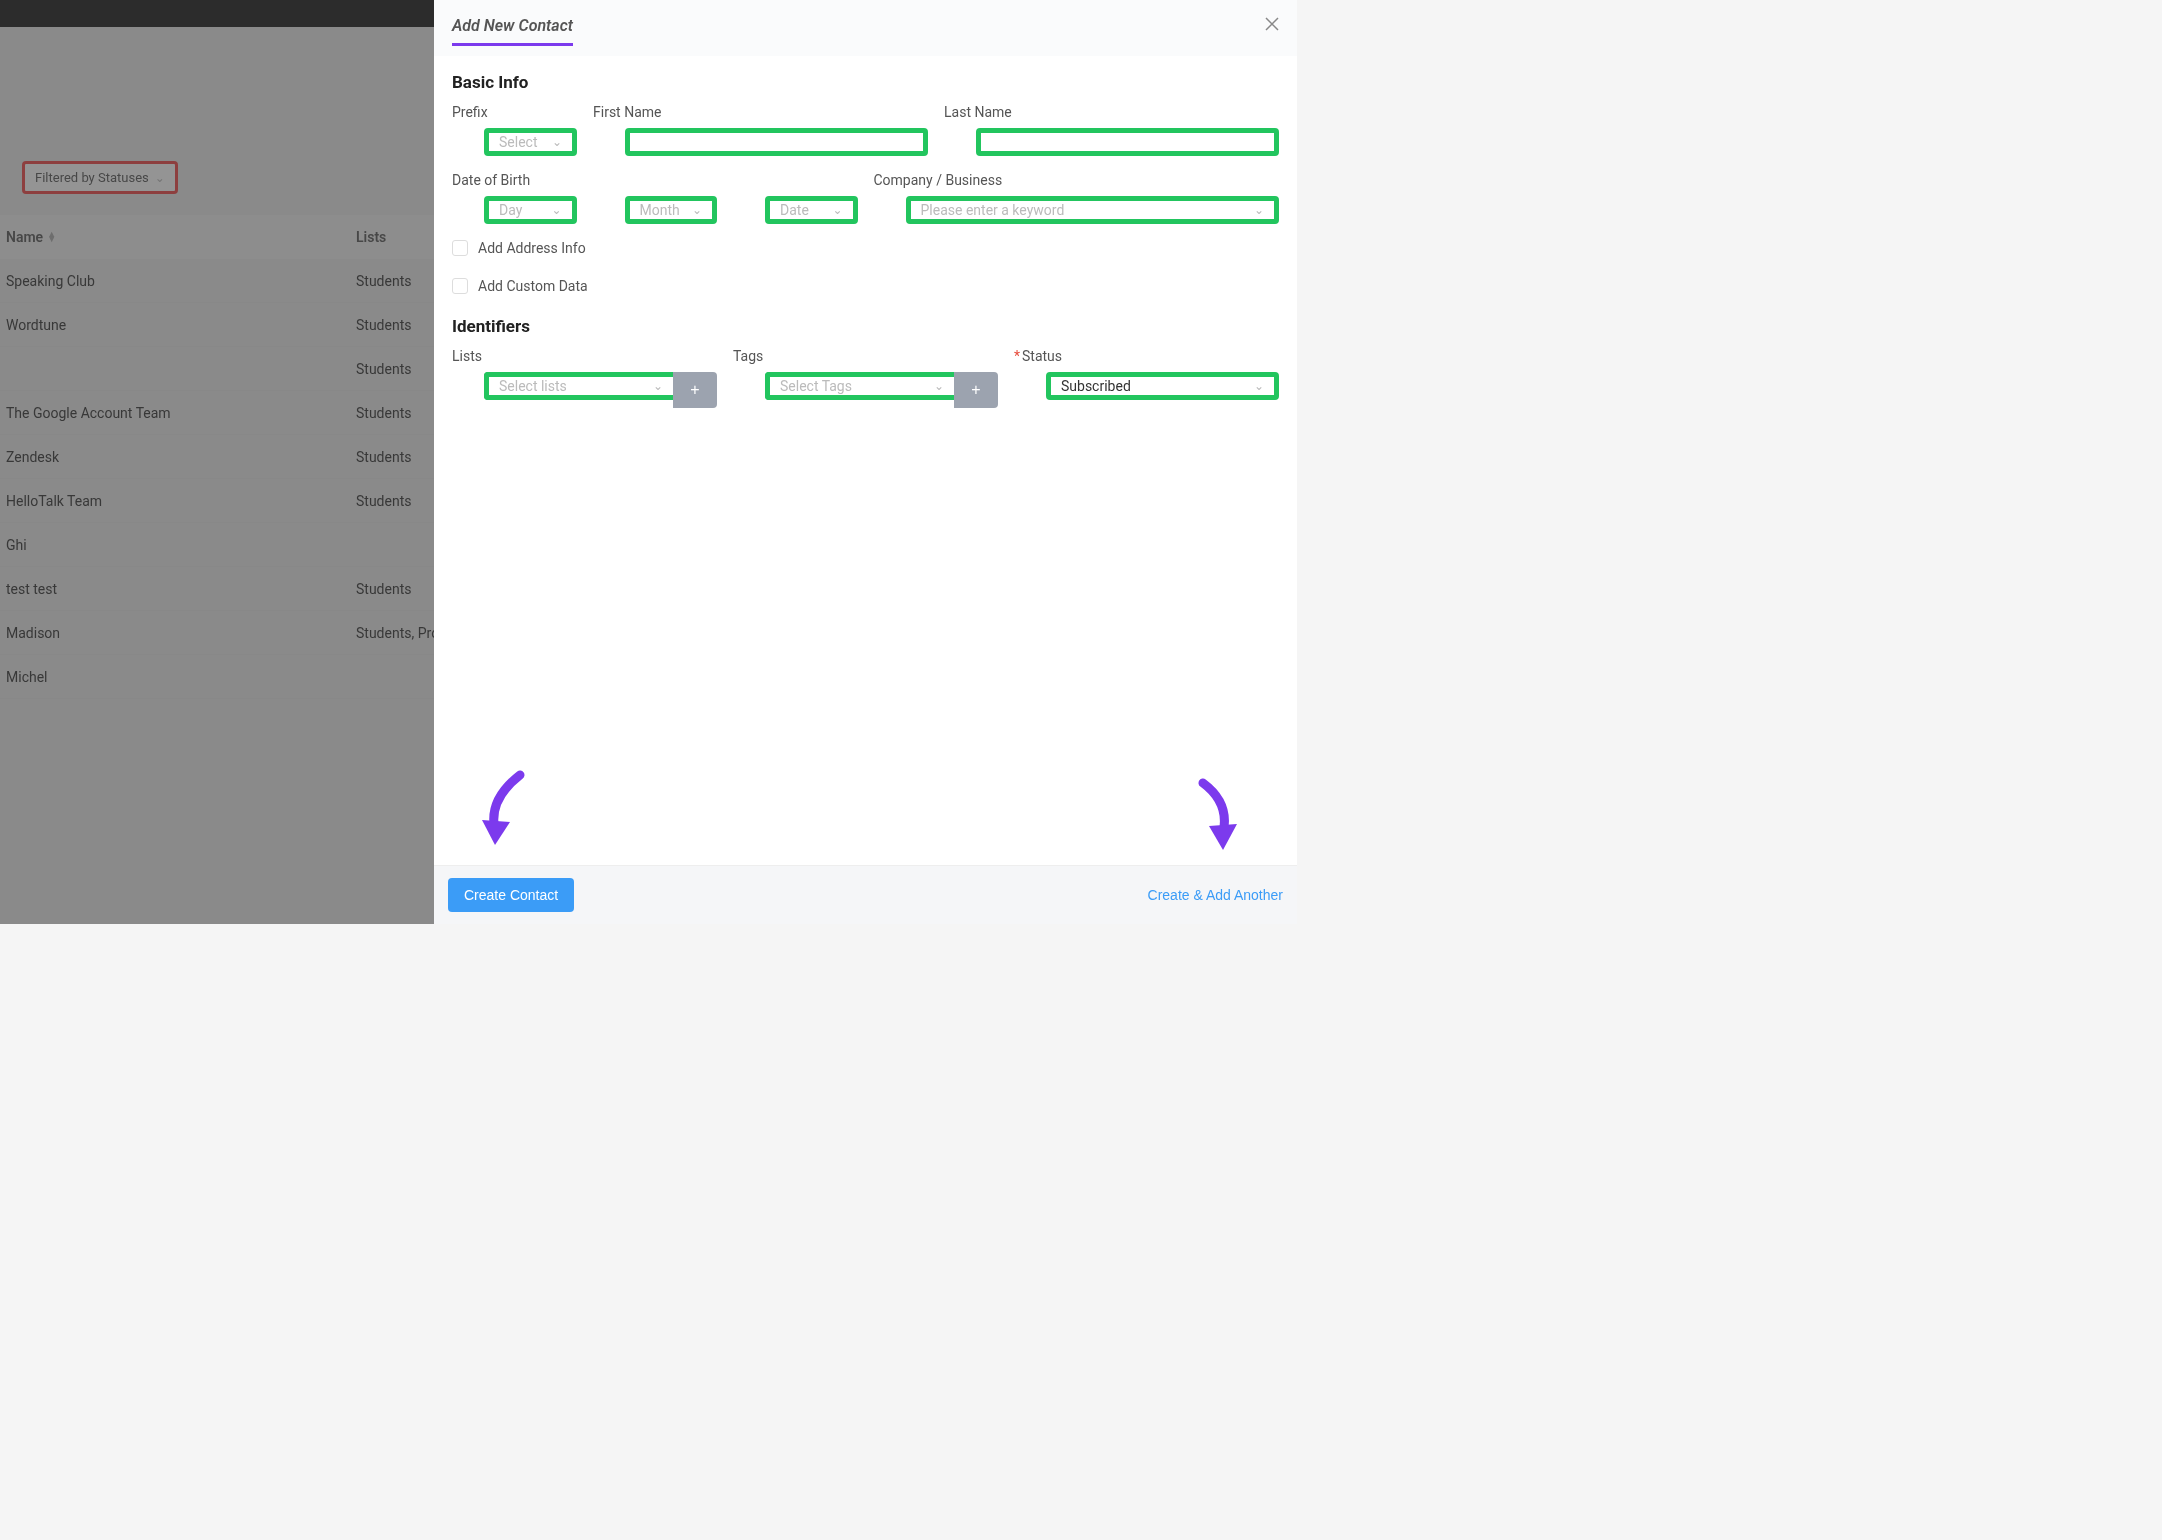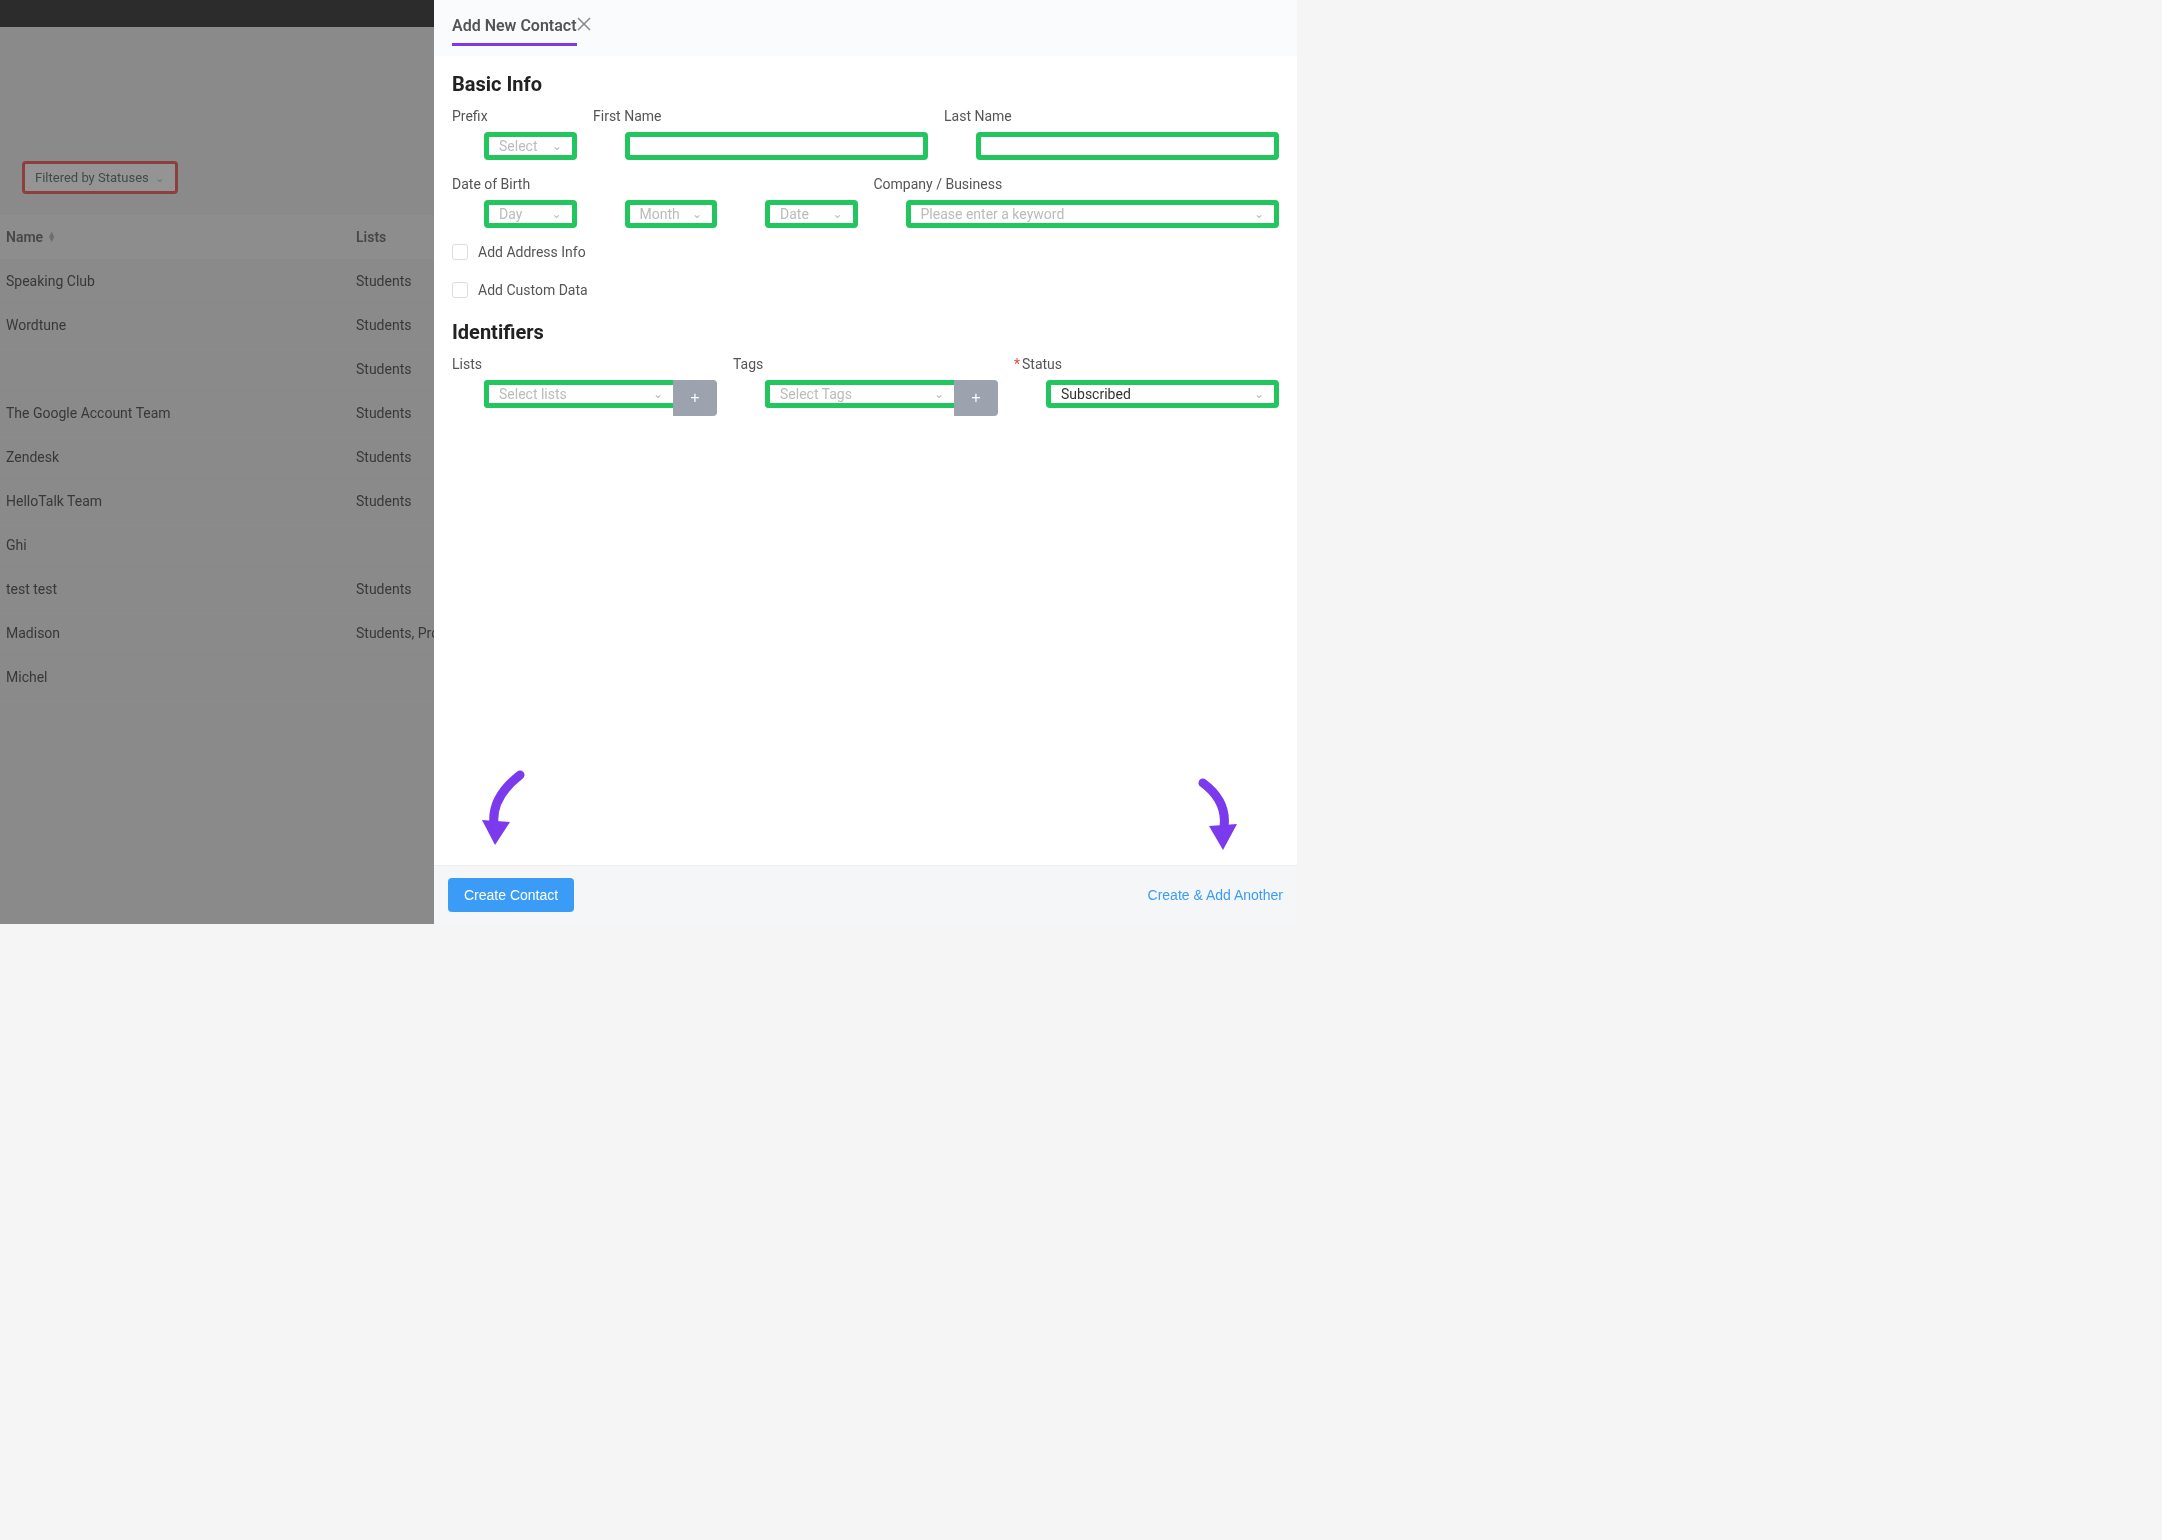--- a/index.html
+++ b/index.html
@@ -100,22 +100,24 @@
       right: 0;
       bottom: 0;
       width: 863px;
       background: #fff;
       display: flex;
       flex-direction: column;
     }
     .modal-header {
       padding: 16px 18px 10px 18px;
       display: flex;
+      justify-content: space-between;
       align-items: flex-start;
       background: #fafbfc;
+      font-style: italic;
     }
     .modal-title {
       font-size: 16px;
       font-weight: 600;
       color: #555;
       padding-bottom: 8px;
       border-bottom: 3px solid #7c3aed;
       display: inline-block;
     }
     .close-btn {
@@ -126,21 +128,21 @@
       cursor: pointer;
       padding: 0;
       line-height: 1;
     }
     .modal-body {
       flex: 1;
       padding: 12px 18px;
       overflow-y: auto;
     }
     .section-title {
-      font-size: 20px;
+      font-size: 17px;
       font-weight: 700;
       color: #222;
       margin-bottom: 12px;
       margin-top: 4px;
     }
     .form-row {
       display: flex;
       gap: 16px;
       margin-bottom: 16px;
     }

